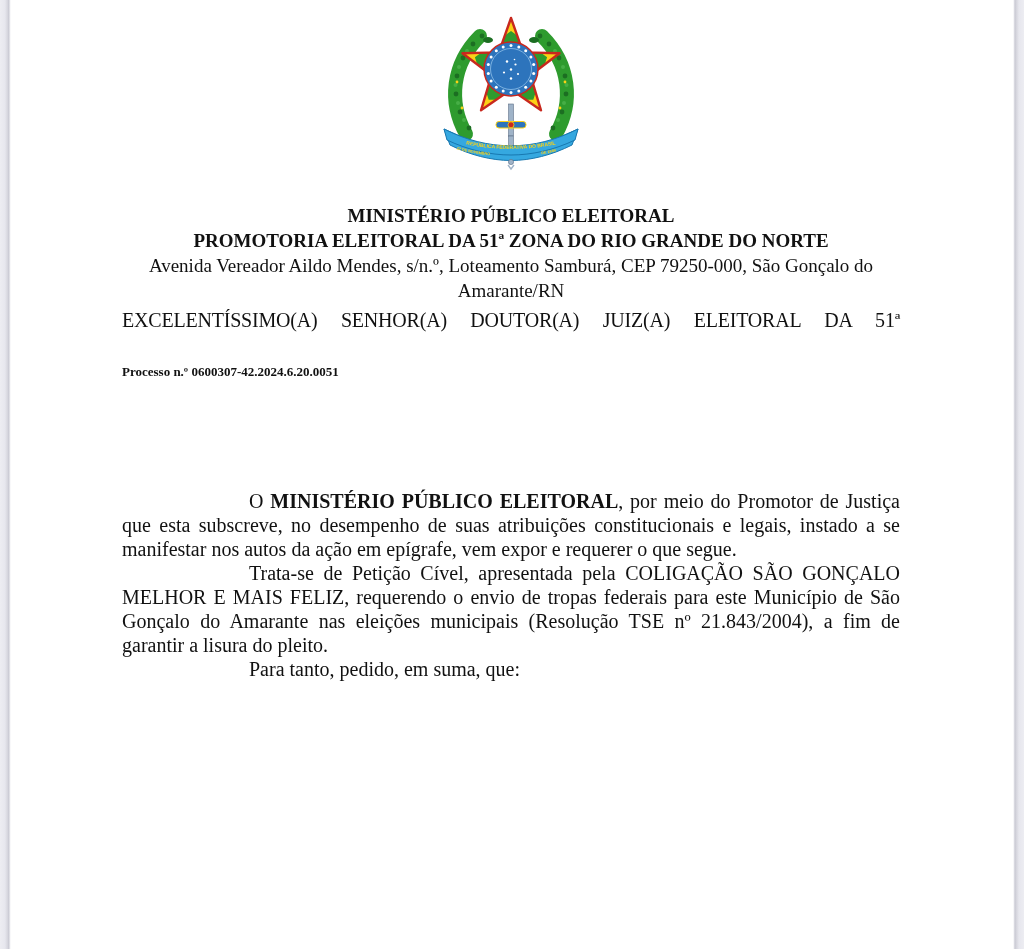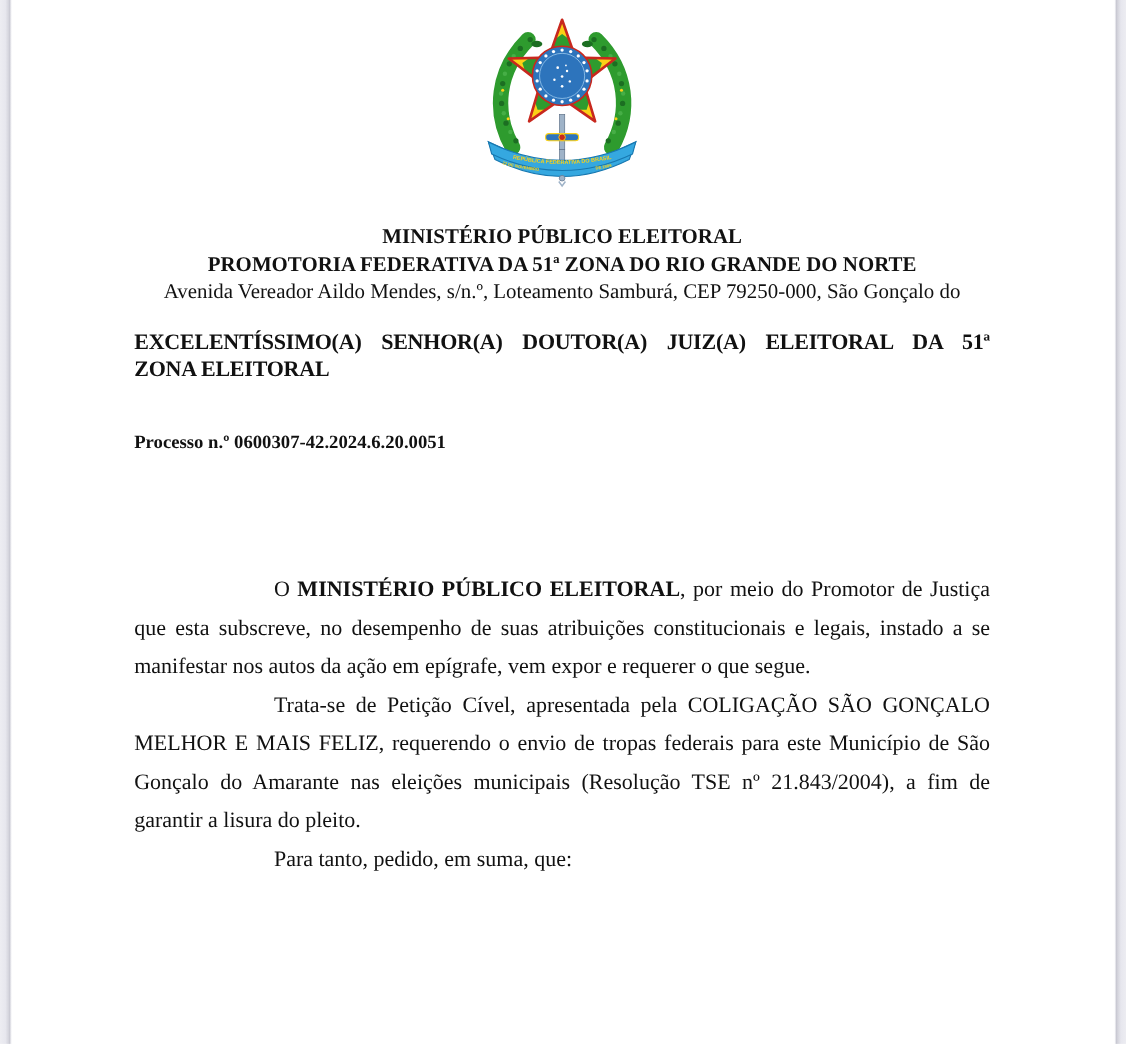--- a/index.html
+++ b/index.html
@@ -30,40 +30,40 @@
     margin: 16px auto 0 auto;
   }
   .letterhead {
     margin-top: 32px;
     text-align: center;
     font-size: 19px;
     line-height: 25px;
   }
   .lh-bold { font-weight: bold; }
   .addressee {
-    margin-top: 21px;
+    margin-top: 5px;
     font-size: 20px;
-    font-weight: bold;
+    font-weight: normal;
     line-height: 25px;
     letter-spacing: -0.2px;
   }
   .addressee .stretch {
     text-align: justify;
     text-align-last: justify;
   }
   .processo {
-    margin-top: 42px;
-    font-size: 17px;
+    margin-top: 28px;
+    font-size: 13px;
     font-weight: bold;
     line-height: 21px;
   }
   .body-text {
     margin-top: 107px;
     font-size: 20px;
-    line-height: 35px;
+    line-height: 24px;
   }
   .para {
     text-align: justify;
     text-indent: 127px;
     margin: 0;
   }
   .b { font-weight: bold; }
 </style>
 </head>
 <body>
@@ -191,27 +191,27 @@
         <rect x="60" y="105.5" width="30" height="6.5" rx="3" fill="#2D74BC" stroke="#FBD116" stroke-width="1"></rect>
         <circle cx="75" cy="108.8" r="3" fill="#C8281E" stroke="#FBD116" stroke-width="0.8"></circle>
         <circle cx="75" cy="146" r="2.6" fill="#9FB3C8" stroke="#5C6E86" stroke-width="0.6"></circle>
         <path d="M72,149 L75,153 L78,149" fill="none" stroke="#9FB3C8" stroke-width="1.4"></path>
       </g>
     </svg>
   </div>
 
   <div class="letterhead">
     <div class="lh-bold">MINISTÉRIO PÚBLICO ELEITORAL</div>
-    <div class="lh-bold">PROMOTORIA FEDERATIVA DA 51ª ZONA DO RIO GRANDE DO NORTE</div>
+    <div class="lh-bold">PROMOTORIA ELEITORAL DA 51ª ZONA DO RIO GRANDE DO NORTE</div>
     <div>Avenida Vereador Aildo Mendes, s/n.º, Loteamento Samburá, CEP 79250-000, São Gonçalo do</div>
+    <div>Amarante/RN</div>
   </div>
 
   <div class="addressee">
     <div class="stretch">EXCELENTÍSSIMO(A) SENHOR(A) DOUTOR(A) JUIZ(A) ELEITORAL DA 51ª</div>
-    <div>ZONA ELEITORAL</div>
   </div>
 
   <div class="processo">Processo n.º 0600307-42.2024.6.20.0051</div>
 
   <div class="body-text">
     <p class="para"><span>O </span><span class="b">MINISTÉRIO PÚBLICO ELEITORAL</span><span>, por meio do Promotor de Justiça que esta subscreve, no desempenho de suas atribuições constitucionais e legais, instado a se manifestar nos autos da ação em epígrafe, vem expor e requerer o que segue.</span></p>
     <p class="para">Trata-se de Petição Cível, apresentada pela COLIGAÇÃO SÃO GONÇALO MELHOR E MAIS FELIZ, requerendo o envio de tropas federais para este Município de São Gonçalo do Amarante nas eleições municipais (Resolução TSE nº 21.843/2004), a fim de garantir a lisura do pleito.</p>
     <p class="para">Para tanto, pedido, em suma, que:</p>
   </div>
 

